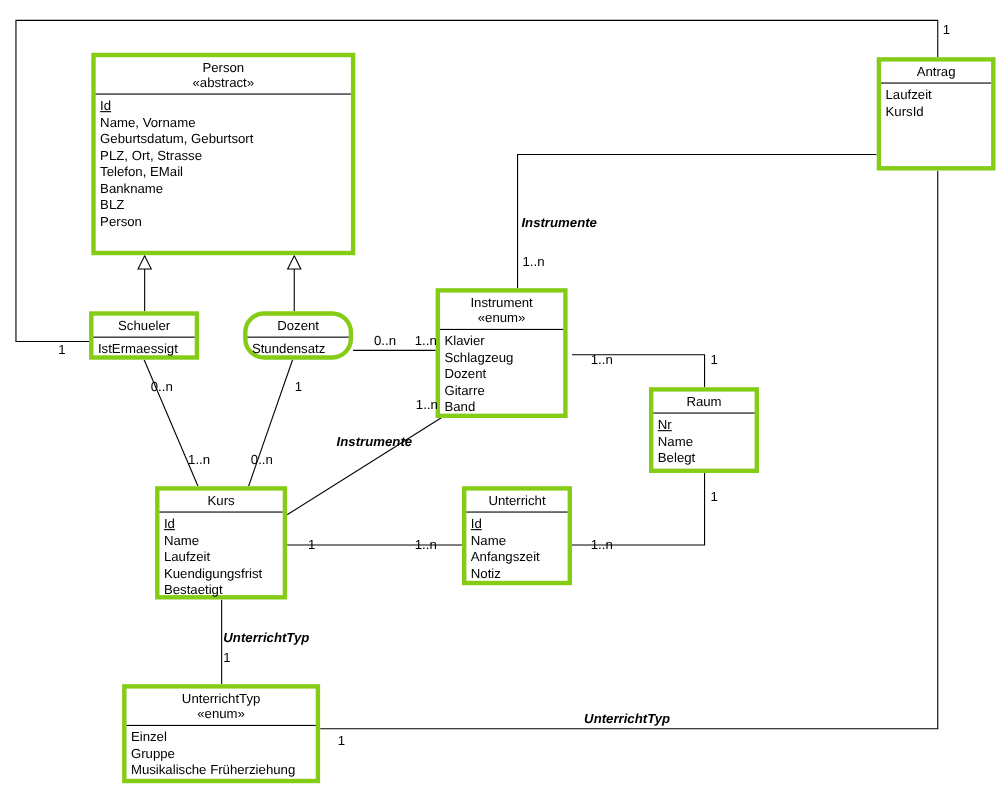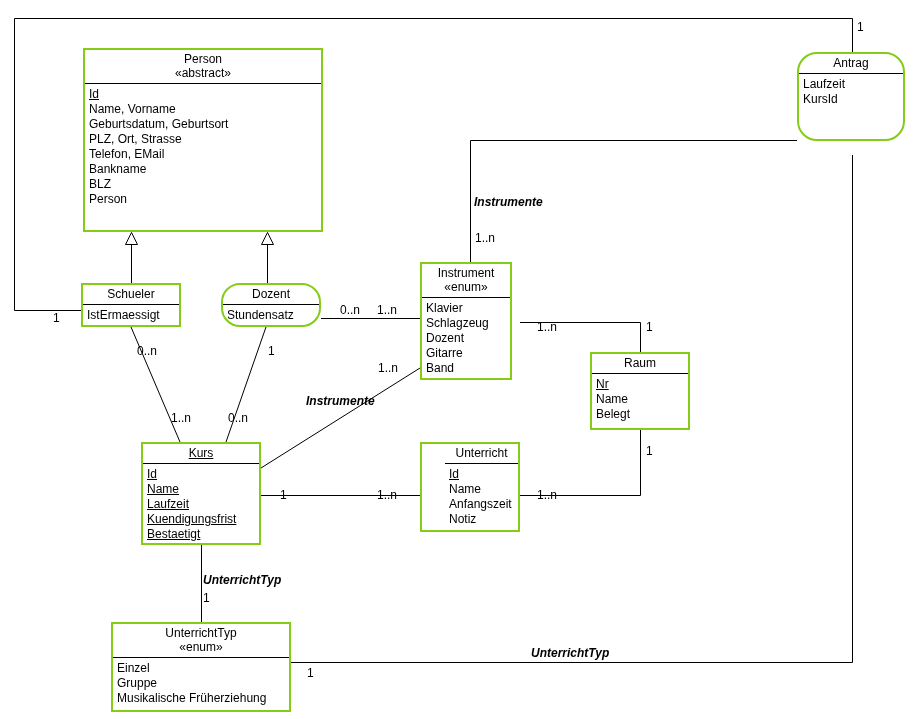--- a/index.html
+++ b/index.html
@@ -9,21 +9,21 @@
     width:916px; height:719px;
     background:#ffffff;
     font-family:"Liberation Sans","DejaVu Sans",sans-serif;
     font-size:12px;
     color:#000000;
     overflow:hidden;
   }
   .edges { position:absolute; left:0; top:0; z-index:0; }
   .cls {
     position:absolute;
-    border:2px solid #84cc16;
+    border:4px solid #84cc16;
     background:#fff;
     display:flex; flex-direction:column;
     z-index:1;
   }
   .cls .hd {
     text-align:center;
     padding:2px 2px 3px;
     line-height:14px;
     border-bottom:1px solid #000;
   }
@@ -75,21 +75,21 @@
       <div>Name, Vorname</div>
       <div>Geburtsdatum, Geburtsort</div>
       <div>PLZ, Ort, Strasse</div>
       <div>Telefon, EMail</div>
       <div>Bankname</div>
       <div>BLZ</div>
       <div>Person</div>
     </div>
   </div>
 
-  <div class="cls" style="left:797px; top:52px; width:108px; height:89px;border-radius:20px;">
+  <div class="cls" style="left:797px; top:52px; width:108px; height:103px;">
     <div class="hd">
       <div>Antrag</div>
     </div>
     <div class="attrs">
       <div>Laufzeit</div>
       <div>KursId</div>
     </div>
   </div>
 
   <div class="cls" style="left:81px; top:283px; width:100px; height:44px;">
@@ -103,21 +103,21 @@
 
   <div class="cls" style="left:221px; top:283px; width:100px; height:44px;border-radius:19px;">
     <div class="hd">
       <div>Dozent</div>
     </div>
     <div class="attrs">
       <div>Stundensatz</div>
     </div>
   </div>
 
-  <div class="cls" style="left:420px; top:262px; width:92px; height:118px;">
+  <div class="cls" style="left:396px; top:262px; width:120px; height:118px;">
     <div class="hd">
       <div>Instrument</div>
       <div>«enum»</div>
     </div>
     <div class="attrs">
       <div>Klavier</div>
       <div>Schlagzeug</div>
       <div>Dozent</div>
       <div>Gitarre</div>
       <div>Band</div>
@@ -128,34 +128,34 @@
     <div class="hd">
       <div>Raum</div>
     </div>
     <div class="attrs">
       <div class="u">Nr</div>
       <div>Name</div>
       <div>Belegt</div>
     </div>
   </div>
 
-  <div class="cls" style="left:141px; top:442px; width:120px; height:103px;text-decoration:underline;">
+  <div class="cls" style="left:141px; top:442px; width:120px; height:103px;">
     <div class="hd">
       <div>Kurs</div>
     </div>
     <div class="attrs">
       <div class="u">Id</div>
       <div>Name</div>
       <div>Laufzeit</div>
       <div>Kuendigungsfrist</div>
       <div>Bestaetigt</div>
     </div>
   </div>
 
-  <div class="cls" style="left:420px; top:442px; width:100px; height:90px;padding-left:23px;">
+  <div class="cls" style="left:420px; top:442px; width:100px; height:90px;">
     <div class="hd">
       <div>Unterricht</div>
     </div>
     <div class="attrs">
       <div class="u">Id</div>
       <div>Name</div>
       <div>Anfangszeit</div>
       <div>Notiz</div>
     </div>
   </div>

